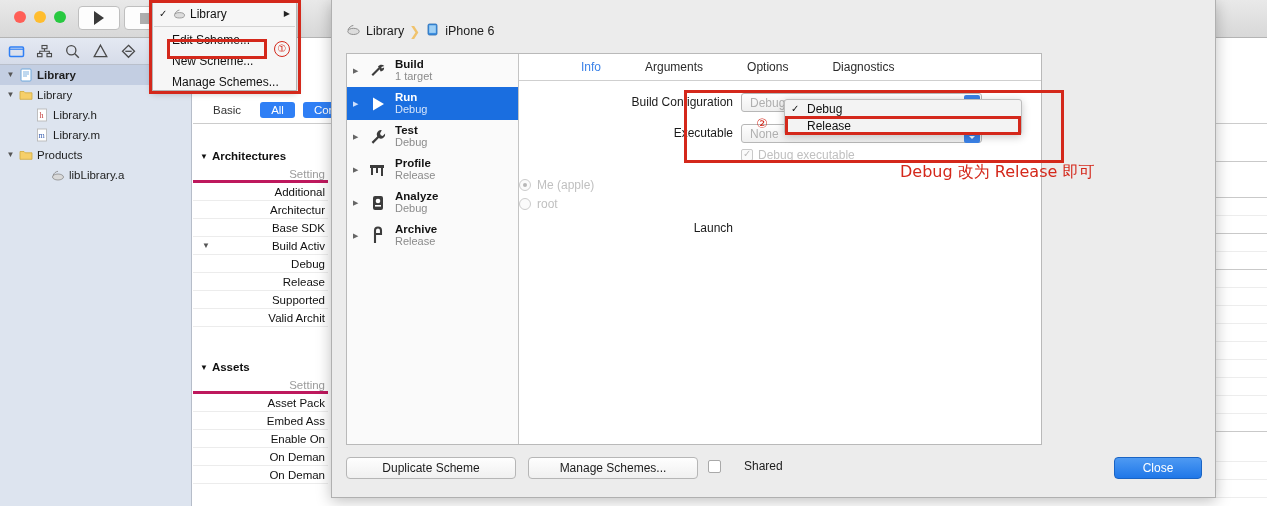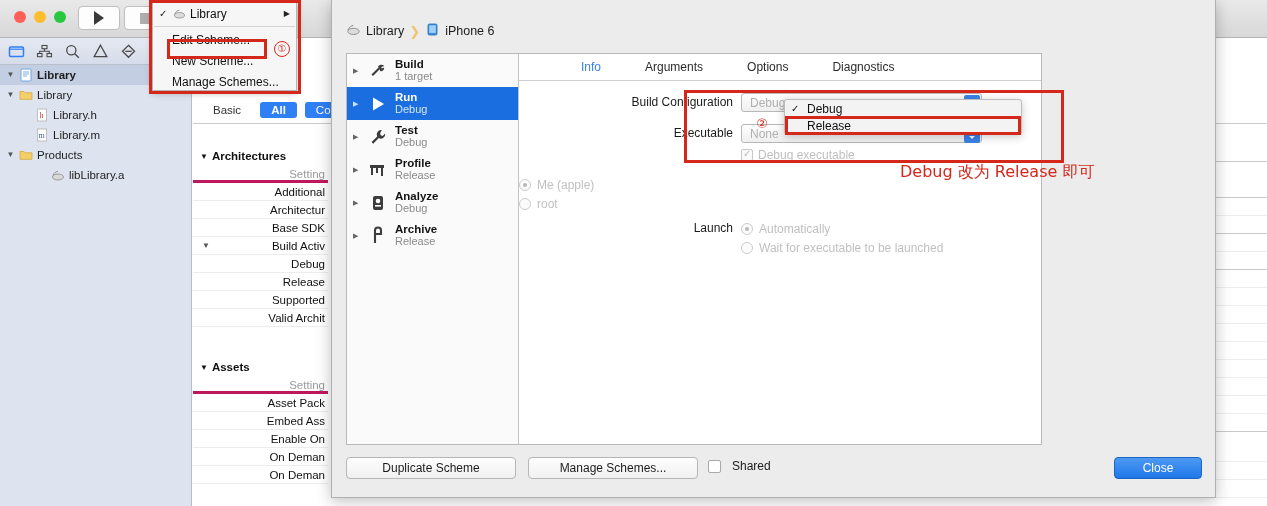--- a/index.html
+++ b/index.html
@@ -84,21 +84,21 @@
     background: #ffffff;
   }
   .filterbar {
     position: absolute; left: 0; top: 31px; width: 100%; height: 28px;
     border-bottom: 1px solid #ccc; background: #fff;
     display: flex; align-items: center; gap: 8px; padding-left: 9px;
   }
   .seg {
     font-size: 11.5px; padding: 2px 11px; border-radius: 3px; color: #333;
   }
-  .seg.active { background: #2f7ff5; color: #fff; font-weight: bold; }
+  .seg.active { background: #2f7ff5; color: #fff; }
   .seg.blue { background: #2f7ff5; color: #fff; }
 
   .bs-section { position: absolute; left: 0; font-size: 11.5px; color: #111; }
   .bs-head { font-weight: bold; font-size: 11.5px; color: #111; padding-left: 7px;
              display: flex; align-items: center; gap: 4px; }
   .bs-rows { margin-top: 3px; }
   .bs-row {
     height: 18px; line-height: 18px; text-align: right; width: 135px;
     padding-right: 3px; border-bottom: 1px solid #ececec; font-size: 11.5px;
     white-space: nowrap; overflow: hidden;
@@ -256,21 +256,21 @@
     position: absolute; height: 22px; border-radius: 4px;
     border: 1px solid #b6b6b6; background: linear-gradient(to bottom,#fefefe,#f0f0f0);
     font-size: 12px; color: #1b1b1b; display: flex; align-items: center;
     justify-content: center;
   }
   .btn.primary {
     background: linear-gradient(to bottom,#4e9af3,#1f77e8);
     border-color: #1a64c4; color: #fff;
   }
   .shared-wrap {
-    position: absolute; left: 376px; top: 15px; display: flex; align-items: center; gap: 11px;
+    position: absolute; left: 376px; top: 15px; display: flex; align-items: center; gap: 23px;
     font-size: 12px; color: #1b1b1b;
   }
   .shared-box { width: 13px; height: 13px; border: 1px solid #a9a9a9;
                 border-radius: 2px; background: #fff; }
 </style>
 </head>
 <body>
 
 <div id="root">
 
@@ -638,30 +638,20 @@
               </div>
               <div class="radio-row">
                 <span class="radio"></span>
                 <span>root</span>
               </div>
             </div>
           </div>
 
           <div class="frow" style="margin-top:6px;">
             <div class="flabel">Launch</div>
-            <div class="fctl">
-              <div class="radio-row">
-                <span class="radio sel"></span>
-                <span>Automatically</span>
-              </div>
-              <div class="radio-row">
-                <span class="radio"></span>
-                <span>Wait for executable to be launched</span>
-              </div>
-            </div>
           </div>
         </div>
       </div>
     </div>
 
     <div class="sheet-foot">
       <div class="btn" style="left:14px; top:13px; width:170px;">
         <span>Duplicate Scheme</span>
       </div>
       <div class="btn" style="left:196px; top:13px; width:170px;">

